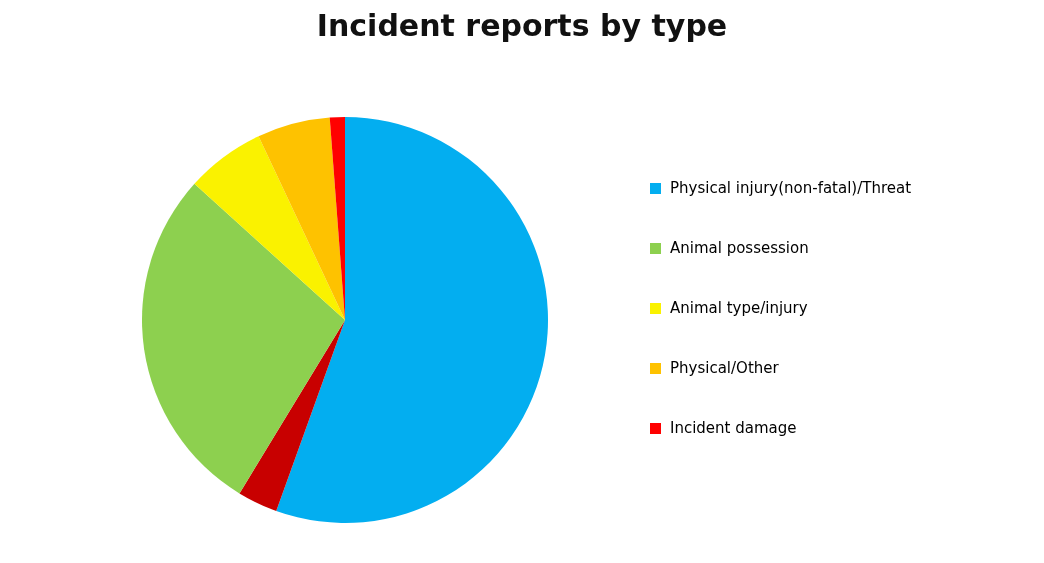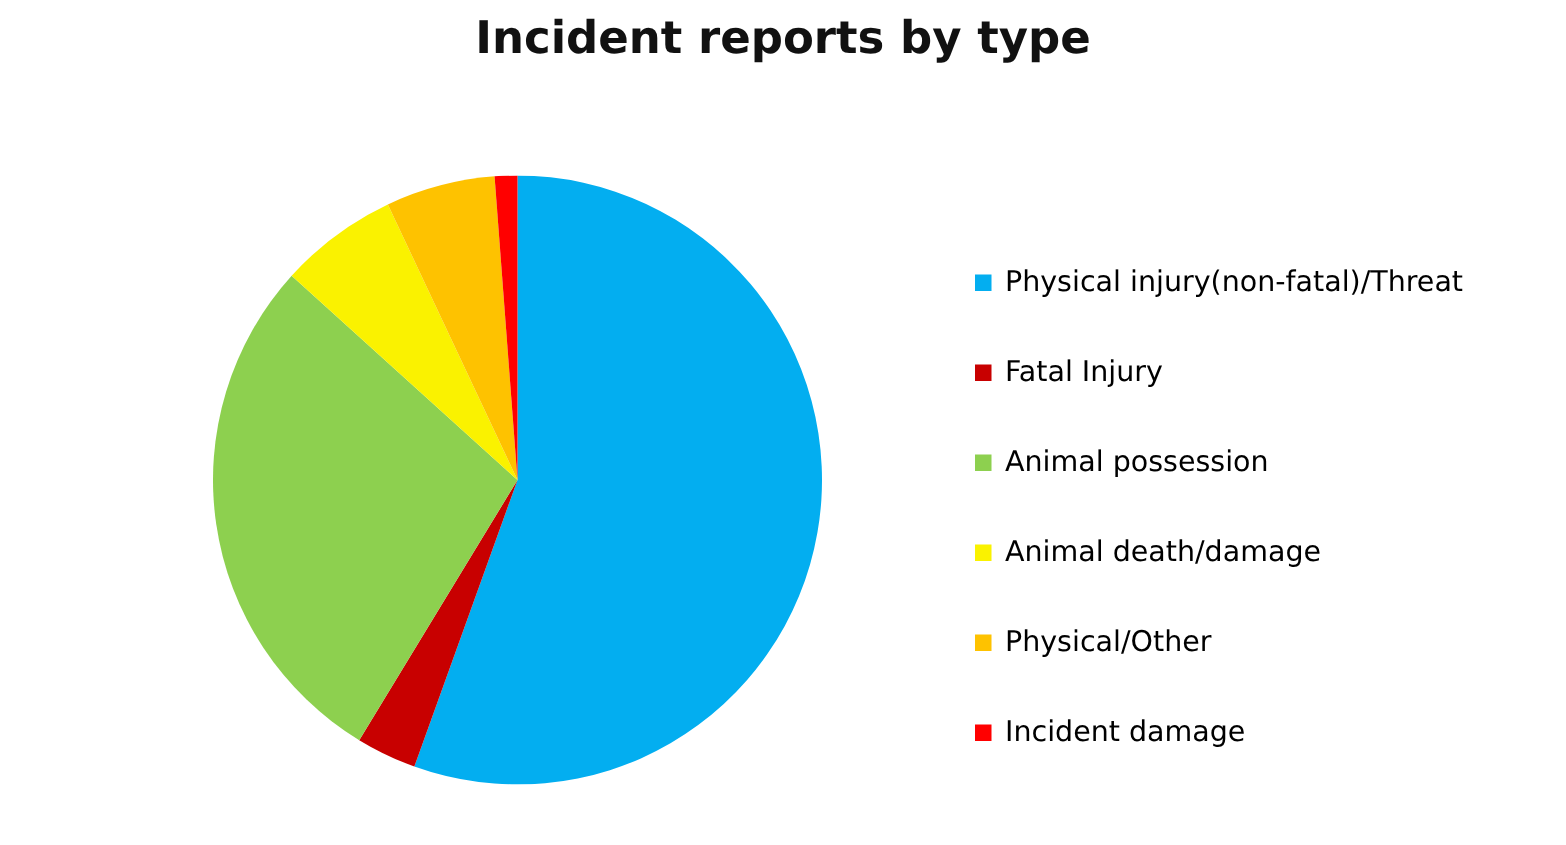--- a/index.html
+++ b/index.html
@@ -58,21 +58,21 @@
     align-items: center;
     height: 60px;
   }
   .legend-swatch {
     width: 11px;
     height: 11px;
     flex: 0 0 11px;
     margin-right: 9px;
   }
   .legend-label {
-    font-size: 19px;
+    font-size: 15px;
     line-height: 20px;
     color: #000000;
     white-space: nowrap;
     font-family: "DejaVu Sans", sans-serif;
   }
 </style>
 </head>
 <body>
 
 <div id="chart-root">
@@ -91,30 +91,26 @@
         </g>
     </svg>
   </div>
 
   <div id="legend">
       <div class="legend-item">
         <span class="legend-swatch" style="background: rgb(3, 174, 240);"></span>
         <span class="legend-label">Physical injury(non-fatal)/Threat</span>
       </div>
       <div class="legend-item">
-        <span class="legend-swatch" style="background: rgb(200, 0, 0);"></span>
-        <span class="legend-label">Fatal Injury</span>
-      </div>
-      <div class="legend-item">
         <span class="legend-swatch" style="background: rgb(141, 208, 79);"></span>
         <span class="legend-label">Animal possession</span>
       </div>
       <div class="legend-item">
         <span class="legend-swatch" style="background: rgb(250, 242, 0);"></span>
-        <span class="legend-label">Animal death/damage</span>
+        <span class="legend-label">Animal type/injury</span>
       </div>
       <div class="legend-item">
         <span class="legend-swatch" style="background: rgb(254, 194, 0);"></span>
         <span class="legend-label">Physical/Other</span>
       </div>
       <div class="legend-item">
         <span class="legend-swatch" style="background: rgb(255, 0, 0);"></span>
         <span class="legend-label">Incident damage</span>
       </div>
     </div>

